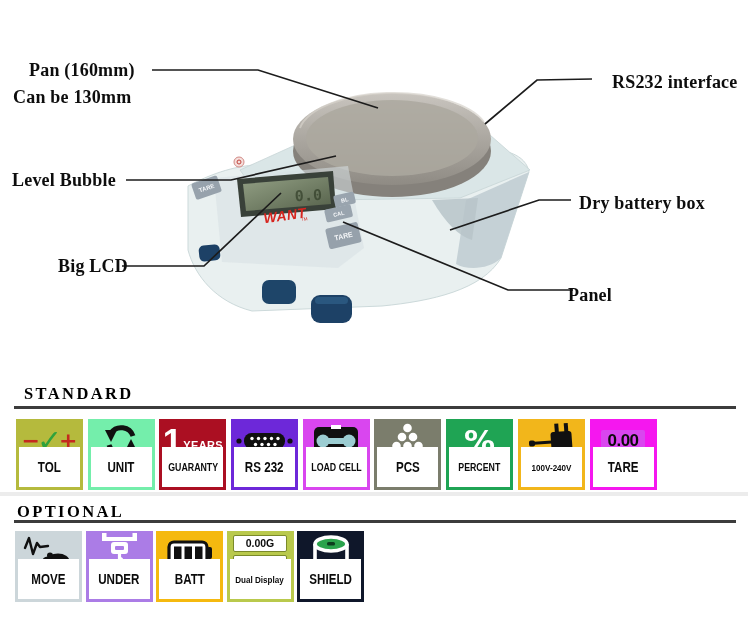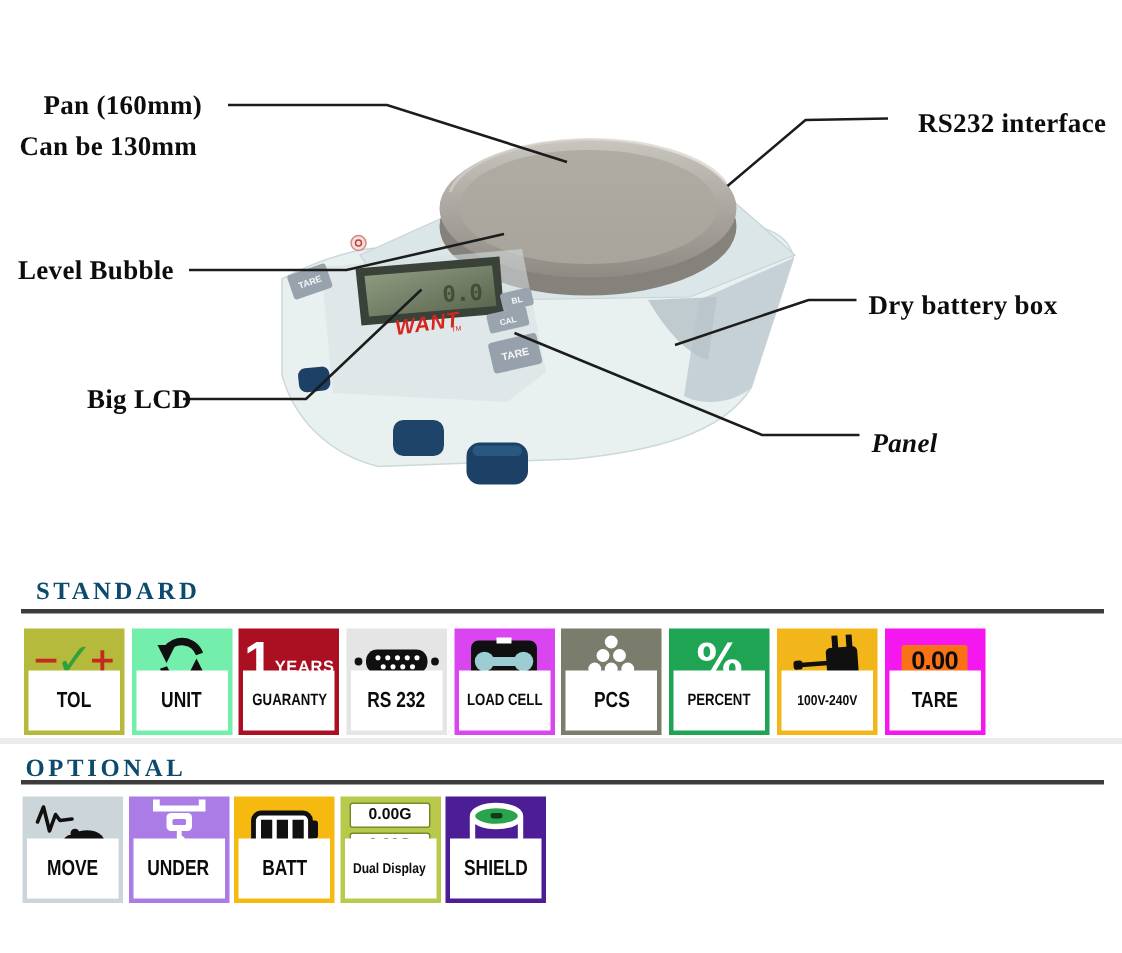--- a/index.html
+++ b/index.html
@@ -7,21 +7,21 @@
   .stage{position:relative;width:748px;height:635px;background:#fff;
          font-family:"Liberation Serif",serif;color:#111;}
   svg{display:block;}
   .abs{position:absolute;}
 
   
   .callout{position:absolute;font:bold 18px "Liberation Serif",serif;color:#0d0d0d;
            white-space:nowrap;letter-spacing:.2px;}
 
   
-  .sec-title{position:absolute;font:16.5px "Liberation Serif",serif;color:#0c4a6e;
+  .sec-title{position:absolute;font:16.5px "Liberation Serif",serif;color:#000000;
              letter-spacing:2.4px;font-weight:bold;white-space:nowrap;}
   .sec-rule{position:absolute;height:2.6px;background:#3c3c3c;}
   .soft-strip{position:absolute;height:4px;background:#ececec;}
 
   
   .tile-row{position:absolute;display:flex;}
   .row-standard{left:16px;top:419px;gap:4.7px;}
   .row-optional{left:15px;top:531px;gap:3.5px;}
   .tile{position:relative;width:67px;height:71px;flex:0 0 auto;}
   .glyph{position:absolute;left:0;right:0;top:0;bottom:27px;
@@ -34,21 +34,21 @@
   .tile-label.lbl-xs span{font-size:9.5px;transform:scaleX(.85);}
 
   
   .tol-glyph{font-family:"DejaVu Sans",sans-serif;font-weight:bold;display:flex;align-items:center;}
   .tol-minus,.tol-plus{color:#c42a1e;font-size:22px;line-height:1;}
   .tol-check{color:#2fa23c;font-size:30px;line-height:1;margin:0 -3px;}
   .guaranty-glyph{display:flex;align-items:center;color:#fff;font-family:"Liberation Sans",sans-serif;}
   .g-num{font-size:35px;font-weight:bold;line-height:.9;}
   .g-yrs{font-size:11px;font-weight:bold;letter-spacing:.4px;margin:8px 0 0 1px;}
   .pct-glyph{color:#fff;font:bold 31px "DejaVu Sans",sans-serif;line-height:1;}
-  .tare-box{background:#f97316;padding:1px 6px;border-radius:2px;}
+  .tare-box{background:#d946ef;padding:1px 6px;border-radius:2px;}
   .tare-box span{font:bold 17px "Liberation Sans",sans-serif;color:#0b0b0b;letter-spacing:-.5px;}
   .dual-glyph{display:flex;flex-direction:column;gap:3px;align-items:center;}
   .dual-box{width:52px;height:15px;background:#fff;border:1px solid #7a8a2a;border-radius:2px;
             display:flex;align-items:center;justify-content:center;}
   .dual-box span{font:bold 10.5px "Liberation Sans",sans-serif;color:#0b0b0b;}
 </style>
 </head>
 <body>
 
 <div class="stage">
@@ -124,21 +124,21 @@
       <polyline points="573,290 508,290 343,222"></polyline>
     </g>
   </svg>
 
   <div class="callout" style="left:29px;top:60px;">Pan (160mm)</div>
   <div class="callout" style="left:13px;top:87px;">Can be 130mm</div>
   <div class="callout" style="left:612px;top:72px;">RS232 interface</div>
   <div class="callout" style="left:579px;top:193px;">Dry battery box</div>
   <div class="callout" style="left:12px;top:170px;">Level Bubble</div>
   <div class="callout" style="left:37px;top:256px;margin-left:21px;">Big LCD</div>
-  <div class="callout" style="left:581px;top:285px;font-style:italic;">Panel</div>
+  <div class="callout" style="left:568px;top:285px;">Panel</div>
 
   <div class="sec-title" style="left:24px;top:384px;">STANDARD</div>
   <div class="sec-rule" style="left:14px;top:406px;width:722px;"></div>
 
   <div class="tile-row row-standard">
 
     <div class="tile" style="background: rgb(181, 186, 61);">
       <div class="glyph tol-glyph">
         <span class="tol-minus">−</span>
         <span class="tol-check">✓</span>
@@ -167,21 +167,21 @@
       <div class="glyph guaranty-glyph">
         <span class="g-num">1</span>
         <span class="g-yrs">YEARS</span>
       </div>
       <div class="tile-label lbl-sm">
           <span>GUARANTY</span>
         </div>
     </div>
 
 
-    <div class="tile" style="background: #e5e5e5;">
+    <div class="tile" style="background: #6d28d9;">
       <div class="glyph">
         <svg width="61" height="30" viewBox="0 0 61 30">
           <circle cx="5" cy="15" r="2.6" fill="#101010"></circle>
           <circle cx="56" cy="15" r="2.6" fill="#101010"></circle>
           <rect x="10" y="7" width="41" height="16" rx="7.5" fill="#101010"></rect>
           <circle cx="18" cy="12.5" r="1.7" fill="#fff"></circle>
             <circle cx="24.5" cy="12.5" r="1.7" fill="#fff"></circle>
           <circle cx="31" cy="12.5" r="1.7" fill="#fff"></circle>
             <circle cx="37.5" cy="12.5" r="1.7" fill="#fff"></circle>
           <circle cx="44" cy="12.5" r="1.7" fill="#fff"></circle>
@@ -329,21 +329,21 @@
           </div>
         <div class="dual-box">
             <span>0.00G</span>
           </div>
       </div>
       <div class="tile-label lbl-xs">
           <span>Dual Display</span>
         </div>
     </div>
 
-    <div class="tile" style="background: #4c1d95; text-decoration: underline;">
+    <div class="tile" style="background: #0f172a; text-decoration: underline;">
       <div class="glyph">
         <svg width="56" height="42" viewBox="0 0 56 42">
           <path d="M12,12 v15 a16,7.5 0 0 0 32,0 v-15" stroke="#fff" stroke-width="3.6" fill="none"></path>
           <ellipse cx="28" cy="12" rx="16" ry="7" fill="#2aa34c" stroke="#fff" stroke-width="3.6"></ellipse>
           <rect x="24" y="10" width="8" height="3.6" rx="1.6" fill="#0c3d1e"></rect>
         </svg>
       </div>
       <div class="tile-label">
           <span>SHIELD</span>
         </div>

